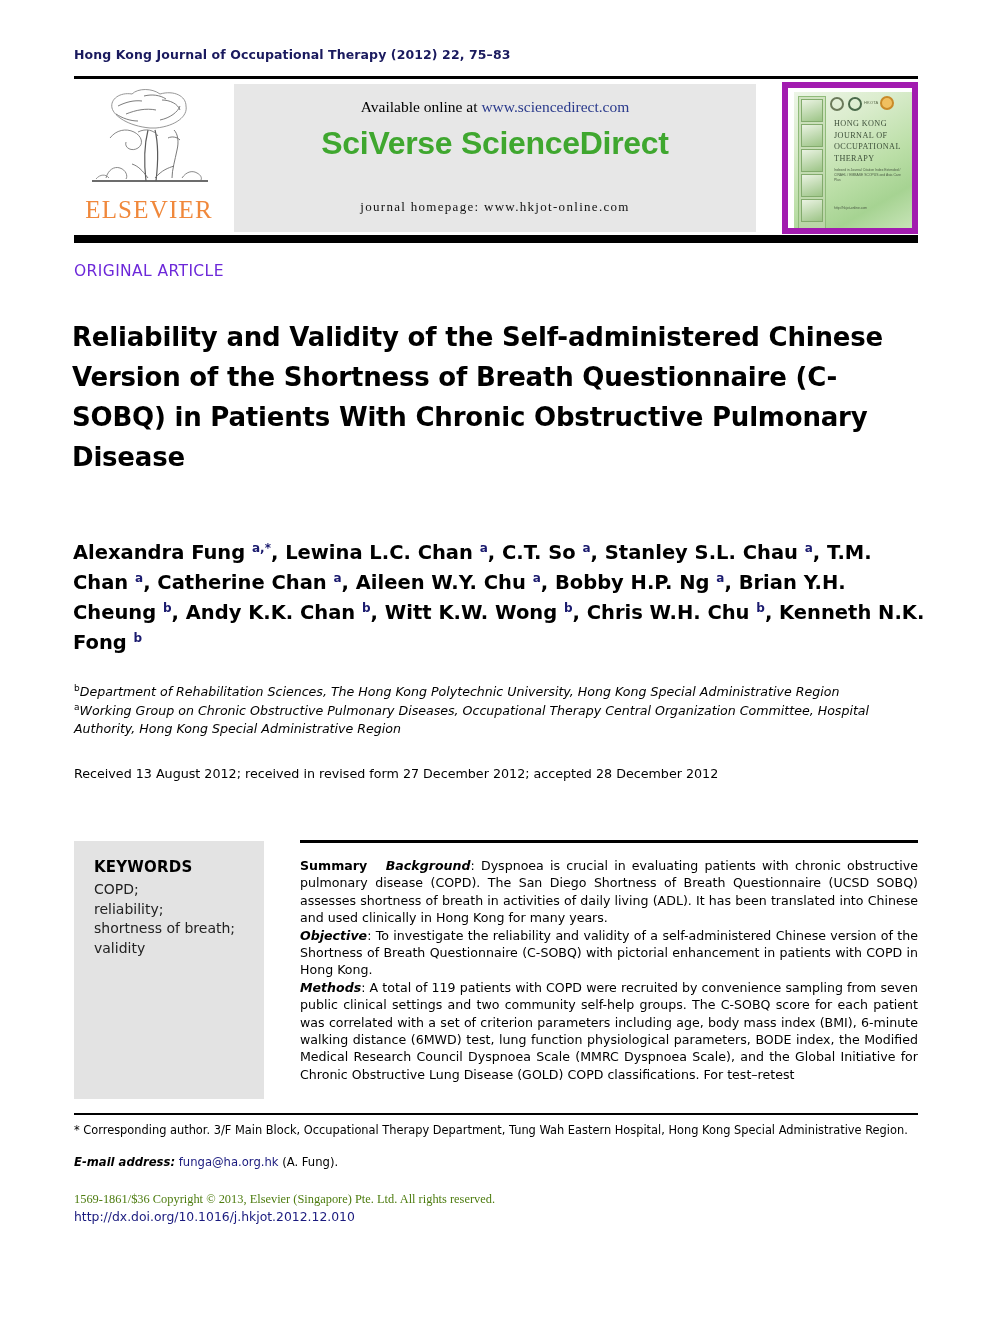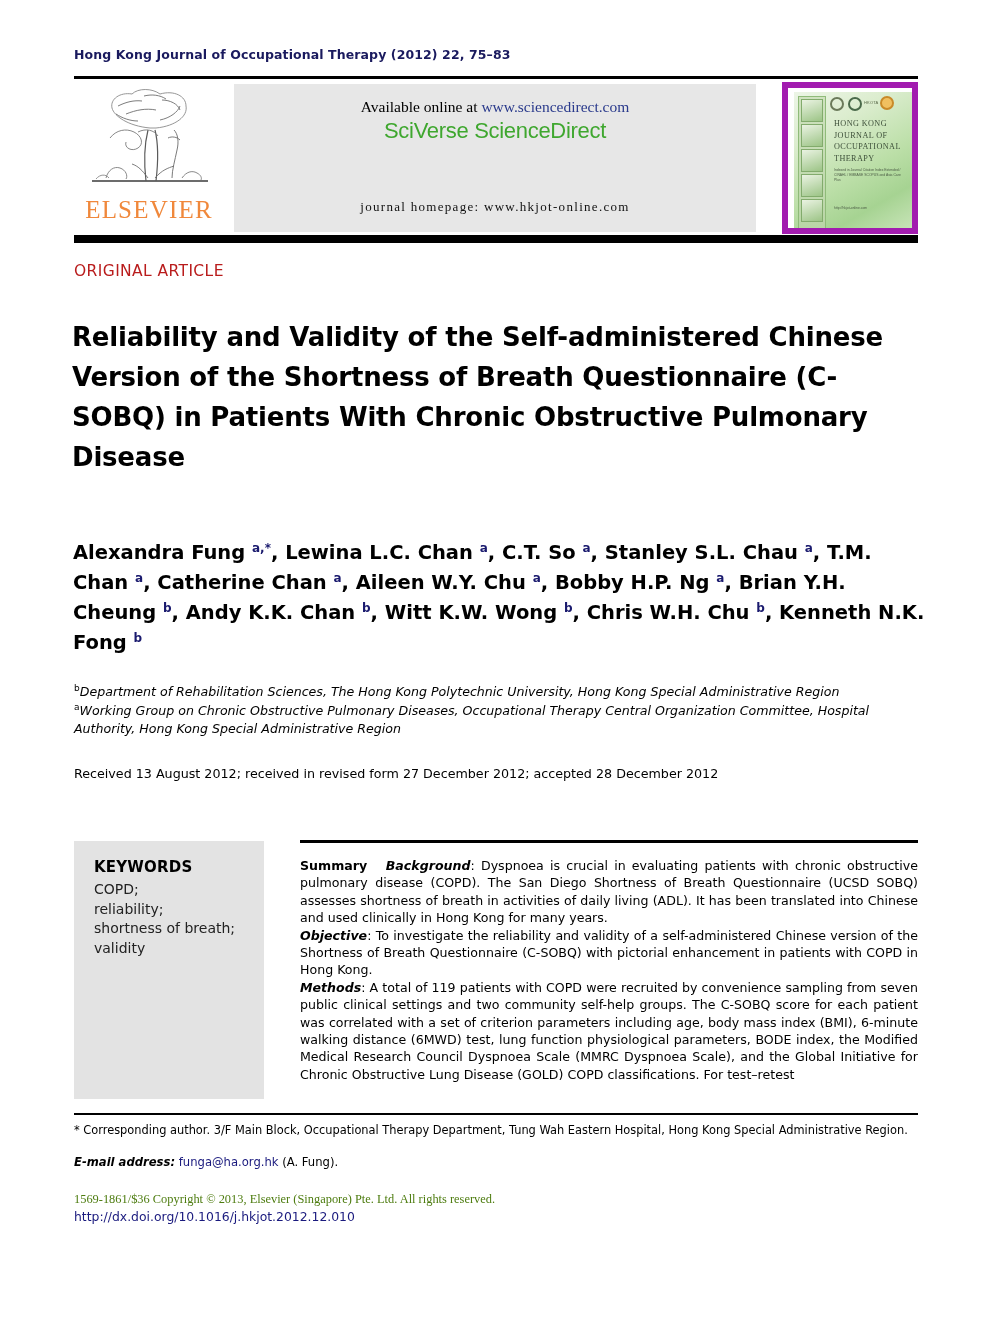--- a/index.html
+++ b/index.html
@@ -91,24 +91,24 @@
   .sd-avail {
     margin-top: 14px;
     font-family: "Liberation Serif", serif;
     font-size: 15.5px;
     color: #000;
   }
   .sd-avail .lnk {
     color: #2a3a8c;
   }
   .sd-title {
-    margin-top: 2px;
+    margin-top: 9px;
     font-family: "Liberation Sans", sans-serif;
-    font-size: 22px;
-    font-weight: normal;
+    font-size: 32px;
+    font-weight: bold;
     color: #3FA72F;
     letter-spacing: -0.3px;
   }
   .sd-home {
     position: absolute;
     left: 0;
     right: 0;
     bottom: 17px;
     font-family: "Liberation Serif", serif;
     font-size: 13px;
@@ -220,21 +220,21 @@
   }
 
   
   .article-type {
     position: absolute;
     left: 74px;
     top: 262px;
     font-family: "DejaVu Sans", sans-serif;
     font-size: 15.5px;
     letter-spacing: 0.4px;
-    color: #b91c1c;
+    color: #6d28d9;
   }
 
   
   .title {
     position: absolute;
     left: 72px;
     top: 300px;
     width: 850px;
     font-family: "DejaVu Sans", sans-serif;
     font-size: 26px;

